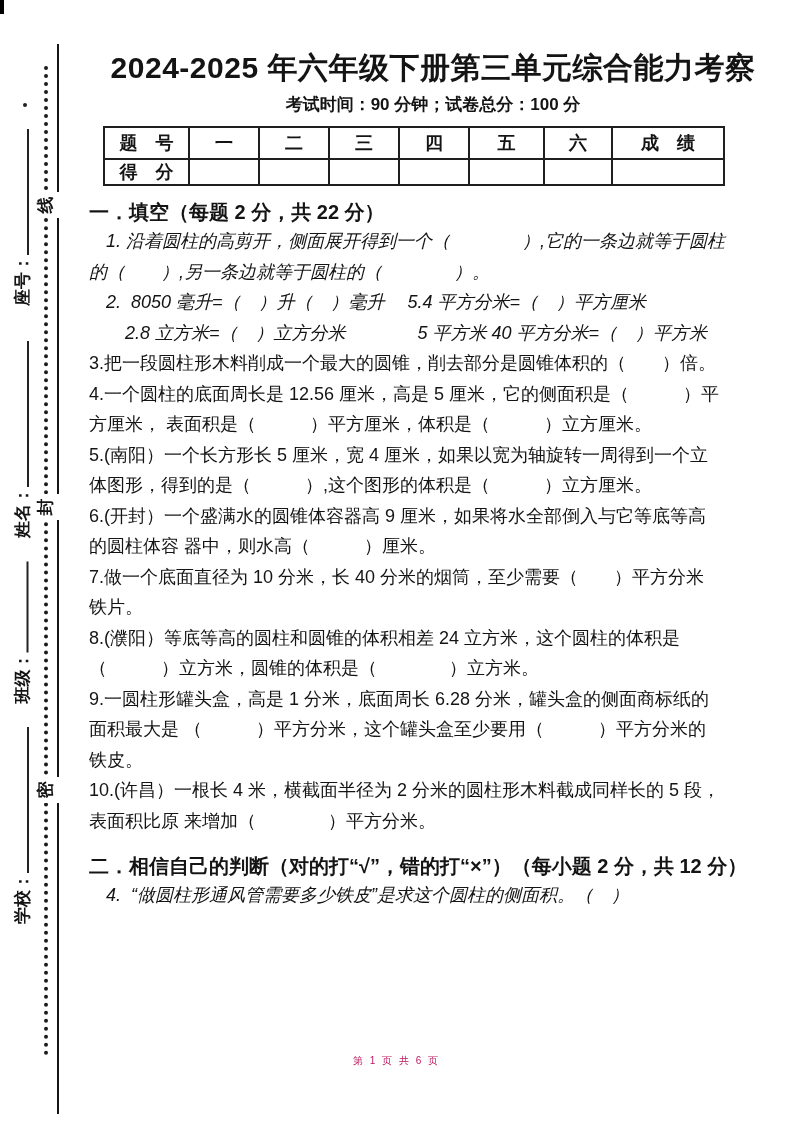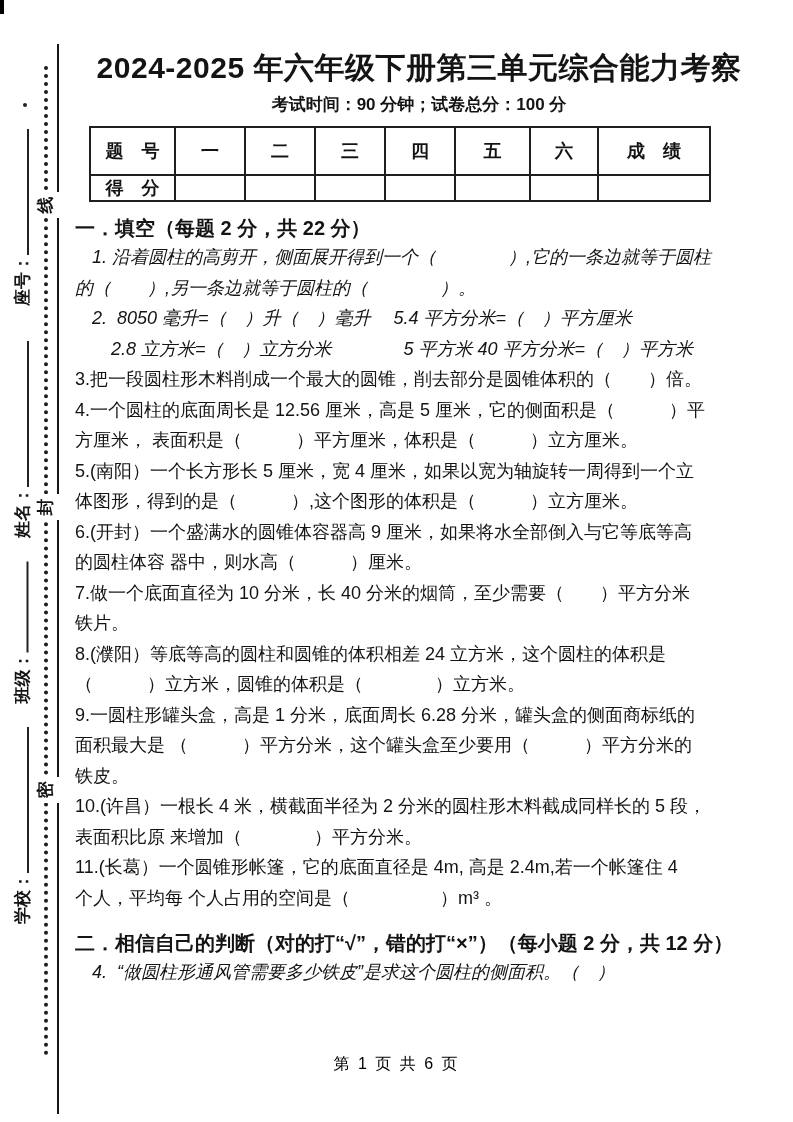--- a/index.html
+++ b/index.html
@@ -30,47 +30,47 @@
     position:absolute; height:26px; display:flex; align-items:center;
     transform:rotate(-90deg); font-size:17px; font-weight:600; white-space:nowrap;
   }
   .label-block .blank { display:inline-block; height:14px; border-bottom:2px solid #222; }
   .lb-1 { width:190px; left:-73px; top:198px; } .lb-1 .blank { width:126px; }
   .lb-2 { width:210px; left:-83px; top:420px; } .lb-2 .blank { width:146px; }
   .lb-3 { width:155px; left:-56px; top:613px; } .lb-3 .blank { width:91px; }
   .lb-4 { width:210px; left:-83px; top:806px; } .lb-4 .blank { width:146px; }
 
   
-  .main { position:absolute; left:75px; top:0; width:688px; }
+  .main { position:absolute; left:89px; top:0; width:688px; }
   .page-title {
     padding-top:48px; text-align:center;
     font-size:30px; line-height:40px; font-weight:700; letter-spacing:0.5px;
   }
   .page-subtitle {
     margin-top:12px; text-align:center;
     font-size:27px; line-height:38px; font-weight:700; letter-spacing:5px;
   }
   .exam-info { margin-top:6px; text-align:center; font-size:17px; line-height:22px; font-weight:600; }
 
   table.score-table { border-collapse:collapse; margin:10px 0 0 14px; table-layout:fixed; }
   .score-table td {
     border:2px solid #1f1f1f; text-align:center; vertical-align:middle;
     font-size:18px; font-weight:600; padding:0;
   }
-  .score-table tr.r1 td { height:48px; }
+  .score-table tr.r1 td { height:32px; }
   .score-table tr.r2 td { height:24px; }
 
   .sec-heading { margin-top:12px; font-size:20px; line-height:28px; font-weight:700; white-space:pre; }
   .sec-heading.second { margin-top:16px; }
   .q { font-size:18px; line-height:30.5px; white-space:pre; font-weight:400; }
   .q.indent { text-indent:17px;font-style:italic; }
 
   .page-footer {
     position:absolute; left:0; top:1054px; width:100%;
-    text-align:center; font-size:16px; color:#000000; letter-spacing:2px;
+    text-align:center; font-size:10px; color:#be185d; letter-spacing:2px;
   }
 </style>
 </head>
 <body>
 
 <div class="seal-strip">
   <div class="corner-mark"></div>
   <div class="tiny-dot"></div>
   <div class="dotted-line"></div>
   <div class="solid-line"></div>
@@ -151,21 +151,19 @@
 的圆柱体容 器中，则水高（　　　）厘米。</p>
   <p class="q">7.做一个底面直径为 10 分米，长 40 分米的烟筒，至少需要（　　）平方分米
 铁片。</p>
   <p class="q">8.(濮阳）等底等高的圆柱和圆锥的体积相差 24 立方米，这个圆柱的体积是
 （　　　）立方米，圆锥的体积是（　　　　）立方米。</p>
   <p class="q">9.一圆柱形罐头盒，高是 1 分米，底面周长 6.28 分米，罐头盒的侧面商标纸的
 面积最大是 （　　　）平方分米，这个罐头盒至少要用（　　　）平方分米的
 铁皮。</p>
   <p class="q">10.(许昌）一根长 4 米，横截面半径为 2 分米的圆柱形木料截成同样长的 5 段，
 表面积比原 来增加（　　　　）平方分米。</p>
-  <p class="q">11.(长葛）一个圆锥形帐篷，它的底面直径是 4m, 高是 2.4m,若一个帐篷住 4
-个人，平均每 个人占用的空间是（　　　　　）m³ 。</p>
 
   <div class="sec-heading second">二．相信自己的判断（对的打“√”，错的打“×”）（每小题 2 分，共 12 分）</div>
   <p class="q indent">4.  “做圆柱形通风管需要多少铁皮”是求这个圆柱的侧面积。（　）</p>
 
 </div>
 
 <div class="page-footer">第 1 页 共 6 页</div>
 
 </body></html>

